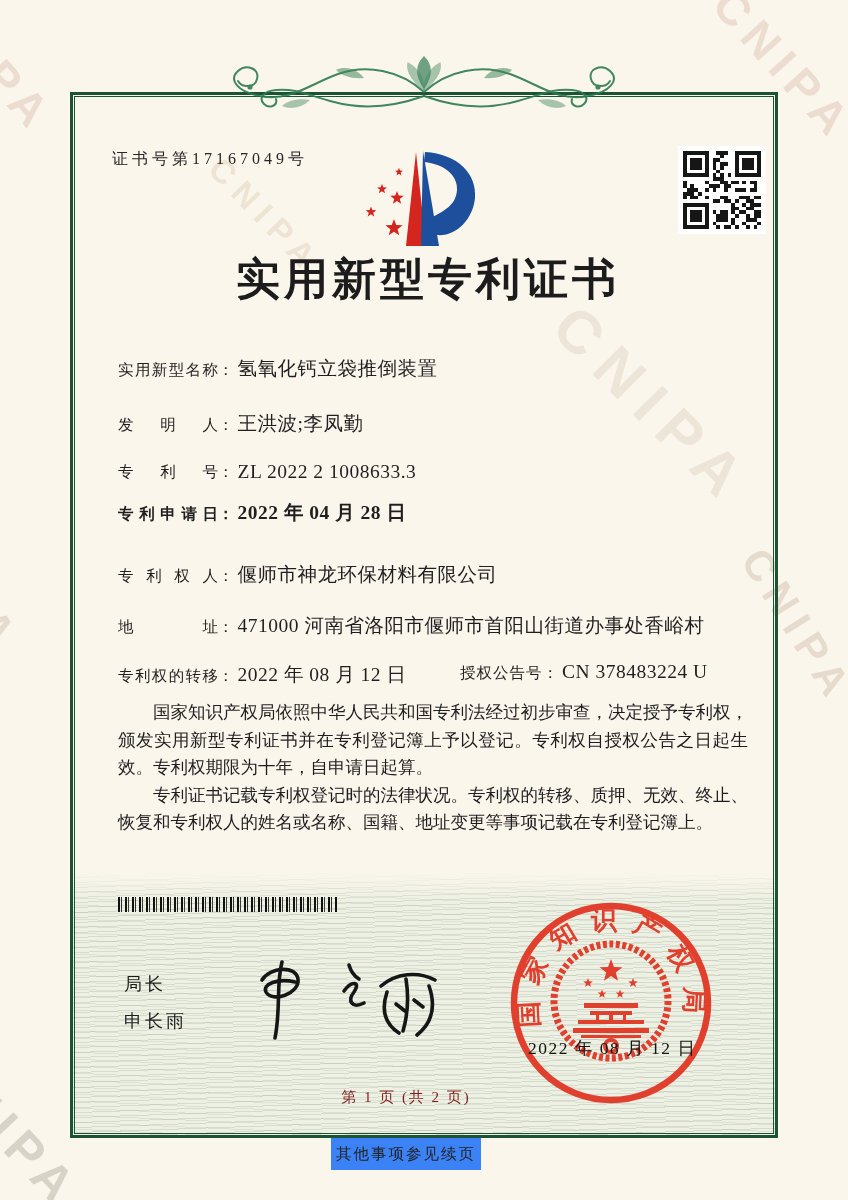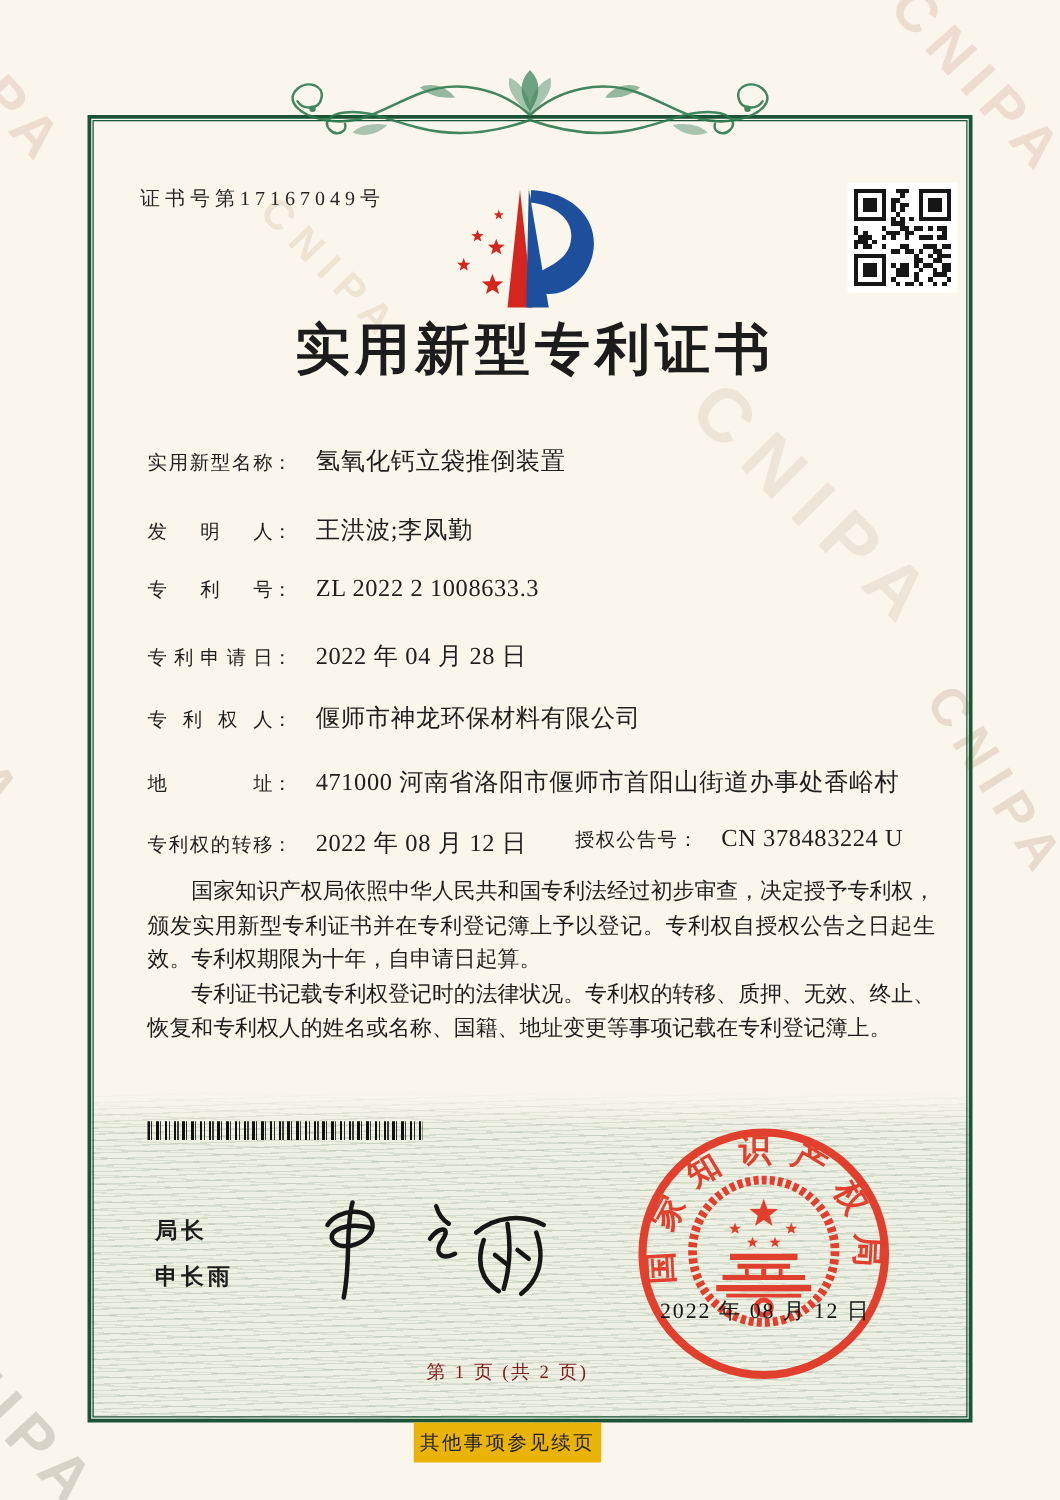--- a/index.html
+++ b/index.html
@@ -39,51 +39,51 @@
 
   .qr{position:absolute;left:678px;top:146px;width:88px;height:88px;background:#fff;z-index:4;
       display:flex;align-items:center;justify-content:center;}
   .qr svg{width:78px;height:78px;}
 
   .title{position:absolute;left:70px;top:250px;width:716px;text-align:center;z-index:4;
          font-size:44px;font-weight:700;letter-spacing:4px;color:#1c1c1c;}
 
   .fields{position:absolute;left:118px;top:355px;width:645px;z-index:4;color:#1f1f1f;}
   .frow{position:absolute;left:0;display:flex;align-items:baseline;white-space:nowrap;}
-  .r0{top:0;} .r1{top:55px;} .r2{top:106px;align-items:center;} .r3{top:156px;} .r4{top:206px;} .r5{top:257px;} .r6{top:306px;}
+  .r0{top:0;} .r1{top:55px;} .r2{top:106px;align-items:center;} .r3{top:144px;font-weight:bold;} .r4{top:206px;} .r5{top:257px;} .r6{top:306px;}
   .flabel{display:inline-block;width:100px;text-align:justify;text-align-last:justify;font-size:15.5px;}
   .fcolon{font-size:15.5px;}
-  .fvalue{margin-left:19px;font-size:19.5px;letter-spacing:.5px;}
+  .fvalue{margin-left:4px;font-size:19.5px;letter-spacing:.5px;}
   .fgroup2{position:absolute;left:342px;top:0;display:flex;align-items:baseline;white-space:nowrap;}
   .flabel2{font-size:15.5px;letter-spacing:1px;}
 
   .bodytext{position:absolute;left:118px;top:699px;width:630px;z-index:4;color:#1e1e1e;
             font-size:17.5px;line-height:27.5px;text-align:justify;}
   .bodytext p{margin:0;text-indent:2em;}
 
   .barcode{position:absolute;left:118px;top:897px;width:220px;height:15px;z-index:4;
            background:repeating-linear-gradient(90deg,
              #101010 0 2px, rgba(0,0,0,0) 2px 3px,
              #2b2b2b 3px 4px, rgba(0,0,0,0) 4px 7px,
              #101010 7px 9px, rgba(0,0,0,0) 9px 10px,
              #3a3a3a 10px 11px, rgba(0,0,0,0) 11px 14px);}
 
   .signer{position:absolute;left:124px;top:966px;z-index:4;color:#1d1d1d;
-          font-family:"Liberation Sans","DejaVu Sans",sans-serif;font-size:18px;font-weight:700;
+          font-family:"Liberation Sans","DejaVu Sans",sans-serif;font-size:18px;font-weight:400;
           letter-spacing:3px;line-height:37px;}
   .sig-svg{position:absolute;left:248px;top:950px;width:195px;height:95px;z-index:4;}
 
   .seal{position:absolute;left:506px;top:898px;width:210px;height:210px;z-index:5;opacity:.95;}
   .seal-date{position:absolute;left:528px;top:1036px;z-index:6;color:#141414;font-size:17.5px;
              letter-spacing:1.5px;white-space:nowrap;}
 
   .pageinfo{position:absolute;left:70px;top:1088px;width:672px;text-align:center;z-index:4;
             font-size:15px;letter-spacing:2px;color:#7f1d1d;}
 
-  .note-box{position:absolute;left:331px;top:1138px;width:150px;height:32px;background:#eab308;z-index:7;
+  .note-box{position:absolute;left:331px;top:1138px;width:150px;height:32px;background:#3b82f6;z-index:7;
             display:flex;align-items:center;justify-content:center;font-size:15.5px;letter-spacing:2px;color:#222;}
 </style>
 </head>
 <body>
 
 <div class="page">
 
   <span class="wm wm-a">CNIPA</span>
   <span class="wm wm-b">CNIPA</span>
   <span class="wm wm-c">CNIPA</span>

